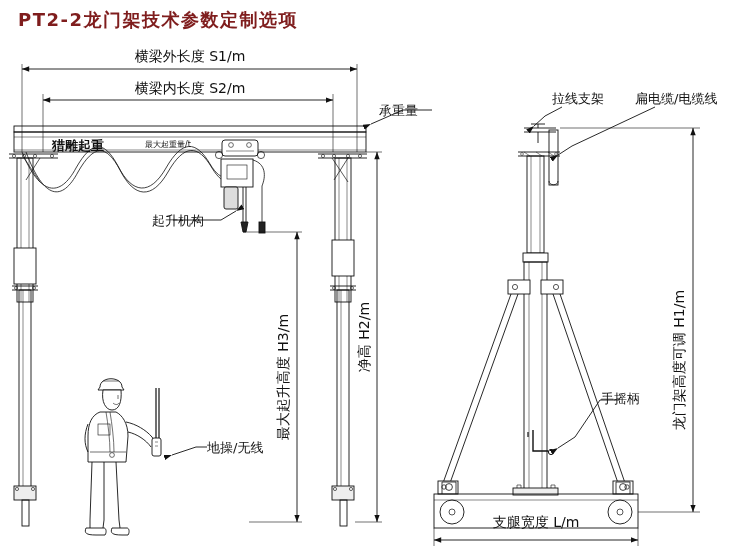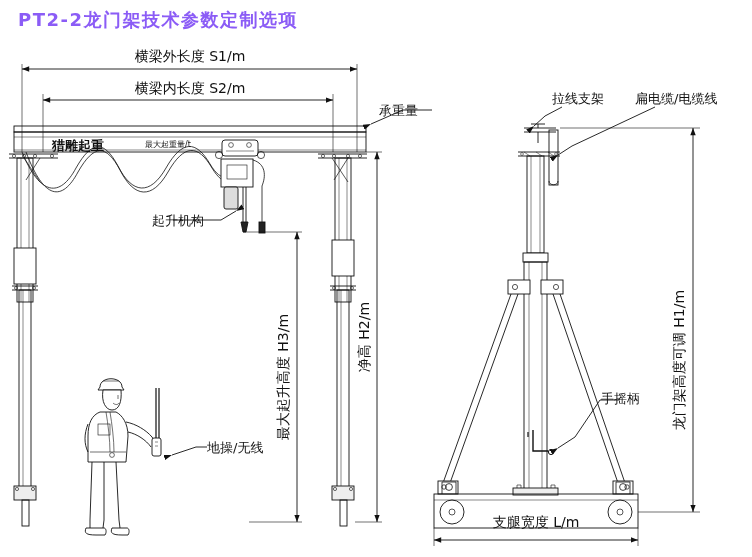--- a/index.html
+++ b/index.html
@@ -1,19 +1,19 @@
 <!DOCTYPE html>
 <html><head>
 <meta charset="utf-8">
 <style>
   html,body{margin:0;padding:0;background:#ffffff;}
   body{width:752px;height:557px;position:relative;overflow:hidden;
        font-family:"DejaVu Sans","Liberation Sans",sans-serif;color:#000;}
   #stage{position:absolute;left:0;top:0;width:752px;height:557px;}
-  #title{position:absolute;left:18px;top:8px;color:#8b5cf6;font-weight:bold;
+  #title{position:absolute;left:18px;top:8px;color:#7f1d1d;font-weight:bold;
          font-size:18px;letter-spacing:1.5px;font-family:"DejaVu Sans",sans-serif;
          white-space:nowrap;}
   svg{position:absolute;left:0;top:0;}
   .lbl{font-family:"DejaVu Sans","Liberation Sans",sans-serif;fill:#111;}
 </style>
 </head>
 <body>
 
 <div id="stage">
 

